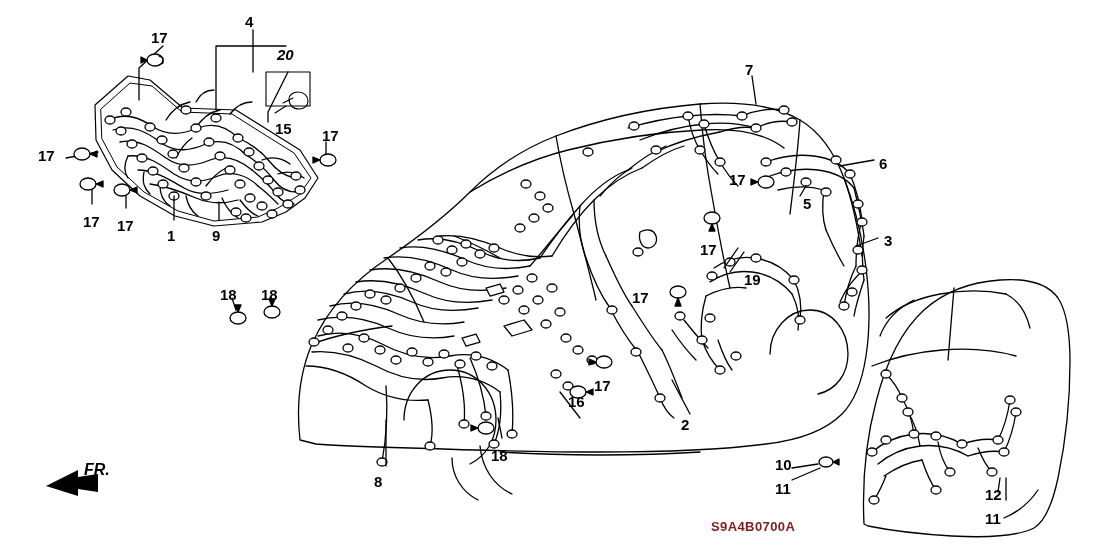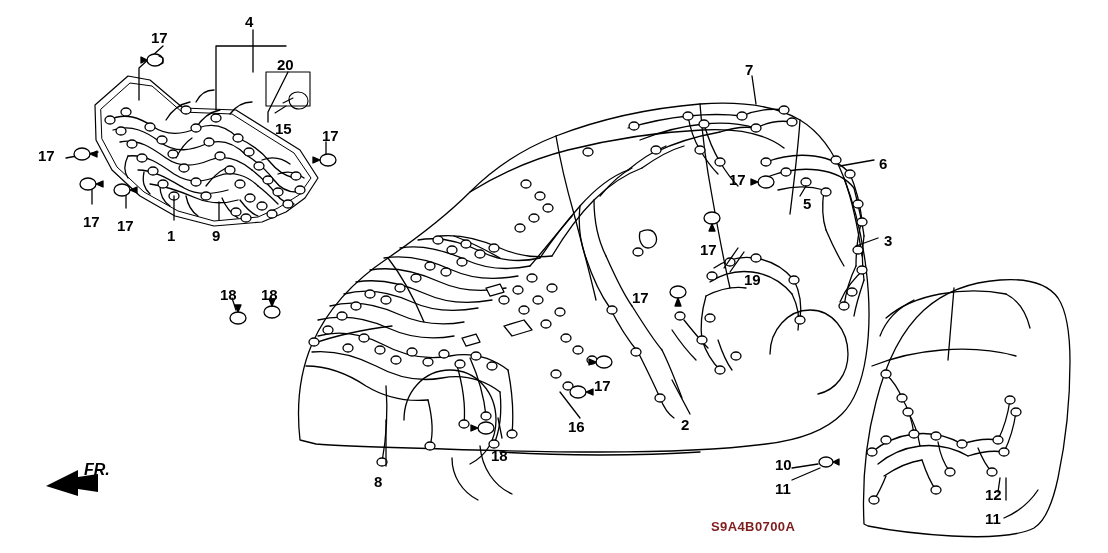--- a/index.html
+++ b/index.html
@@ -464,40 +464,40 @@
 
       <g fill="#000000" stroke="none">
         <path d="M46 486 L78 470 L78 477 L98 474 L98 492 L78 489 L78 496 Z"></path>
       </g>
 
     </g>
   </svg>
 
   <span class="callout" style="left:151px; top:30px;">17</span>
   <span class="callout" style="left:245px; top:14px;">4</span>
-  <span class="callout" style="left:277px; top:57px;">20</span>
+  <span class="callout" style="left:277px; top:47px;font-style:italic;">20</span>
   <span class="callout" style="left:275px; top:89px;margin-top:32px;">15</span>
   <span class="callout" style="left:322px; top:128px;">17</span>
   <span class="callout" style="left:38px; top:148px;">17</span>
   <span class="callout" style="left:83px; top:214px;">17</span>
   <span class="callout" style="left:117px; top:218px;">17</span>
   <span class="callout" style="left:167px; top:228px;">1</span>
   <span class="callout" style="left:212px; top:228px;">9</span>
   <span class="callout" style="left:745px; top:62px;">7</span>
   <span class="callout" style="left:879px; top:156px;">6</span>
   <span class="callout" style="left:729px; top:172px;">17</span>
   <span class="callout" style="left:803px; top:196px;">5</span>
   <span class="callout" style="left:884px; top:233px;">3</span>
   <span class="callout" style="left:700px; top:242px;">17</span>
   <span class="callout" style="left:744px; top:239px;margin-top:33px;">19</span>
   <span class="callout" style="left:632px; top:290px;">17</span>
   <span class="callout" style="left:220px; top:287px;">18</span>
   <span class="callout" style="left:261px; top:287px;">18</span>
   <span class="callout" style="left:594px; top:378px;">17</span>
-  <span class="callout" style="left:568px; top:419px;">16</span>
+  <span class="callout" style="left:568px; top:394px;">16</span>
   <span class="callout" style="left:681px; top:417px;">2</span>
   <span class="callout" style="left:491px; top:448px;">18</span>
   <span class="callout" style="left:374px; top:474px;">8</span>
   <span class="callout" style="left:775px; top:457px;">10</span>
   <span class="callout" style="left:775px; top:481px;">11</span>
   <span class="callout" style="left:985px; top:487px;">12</span>
   <span class="callout" style="left:985px; top:511px;">11</span>
 
   <span class="fr-label" style="left:84px; top:461px;">FR.</span>
 

